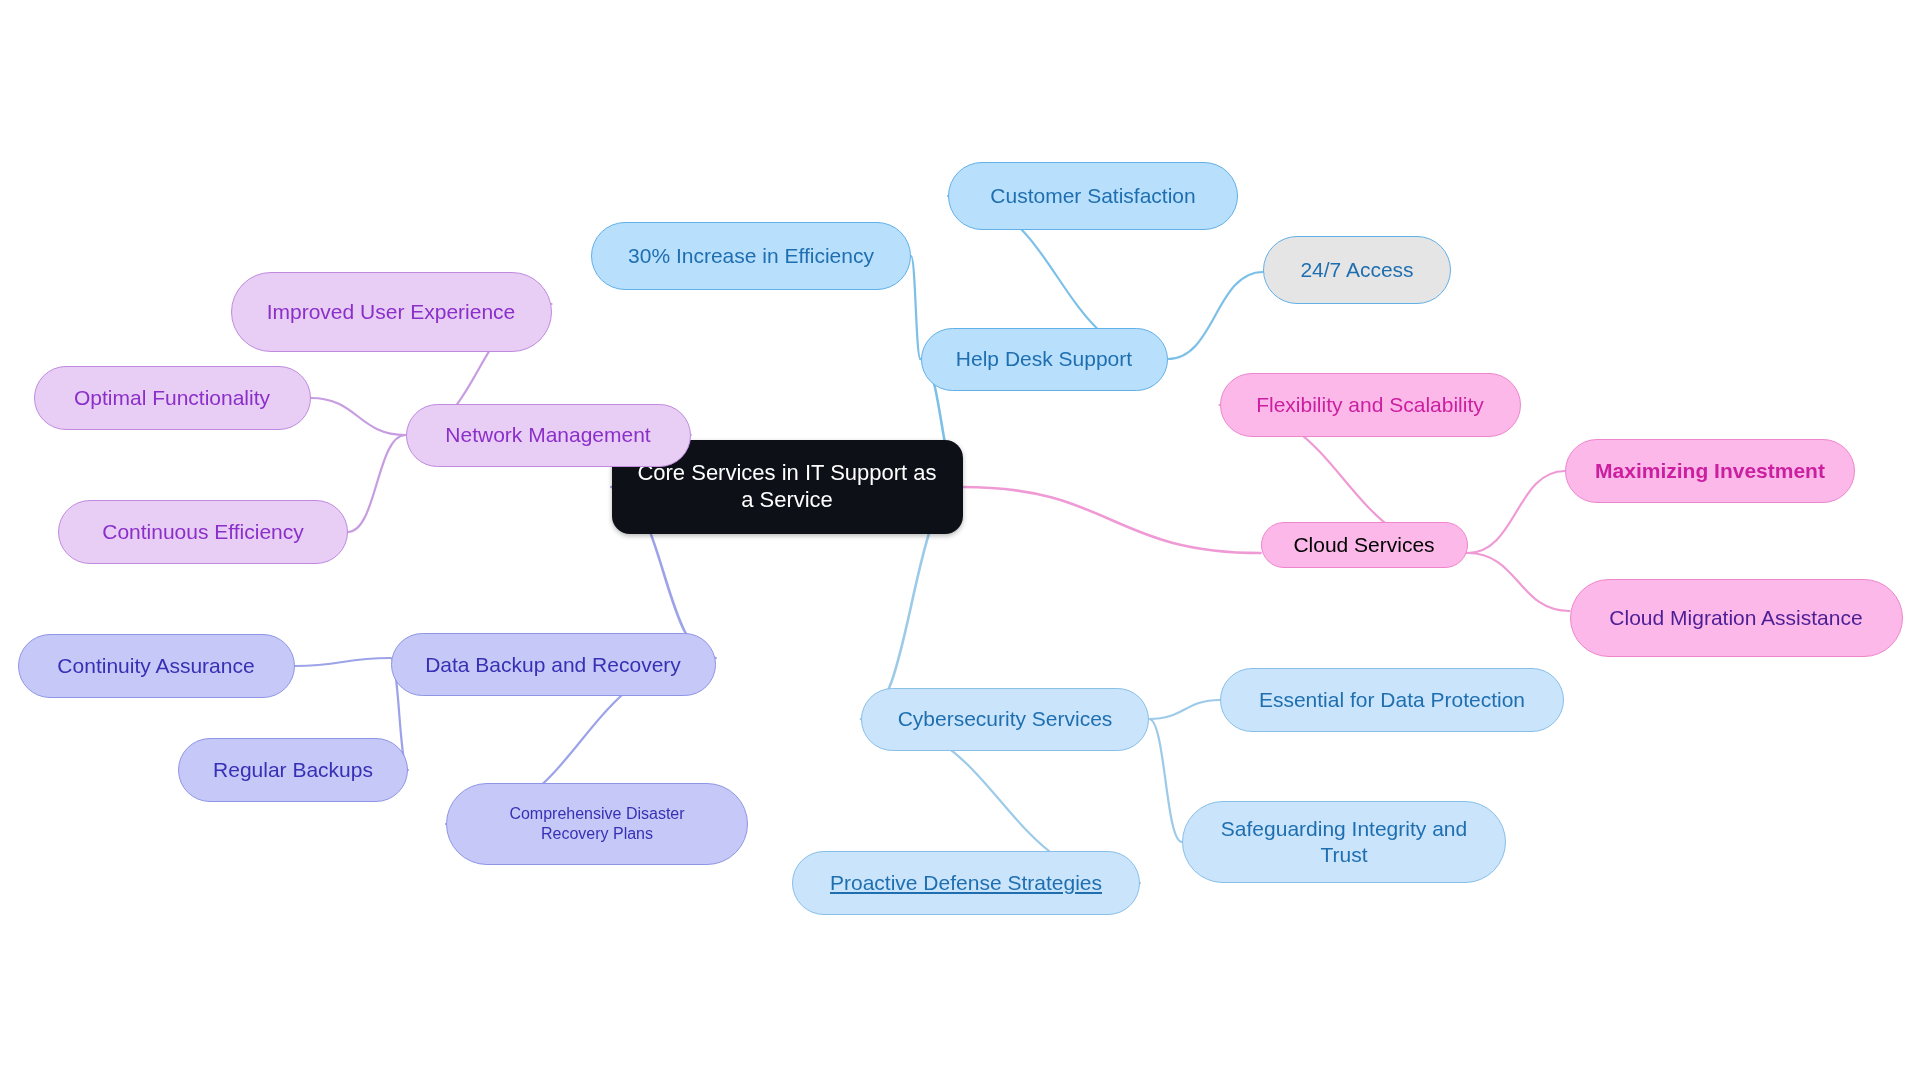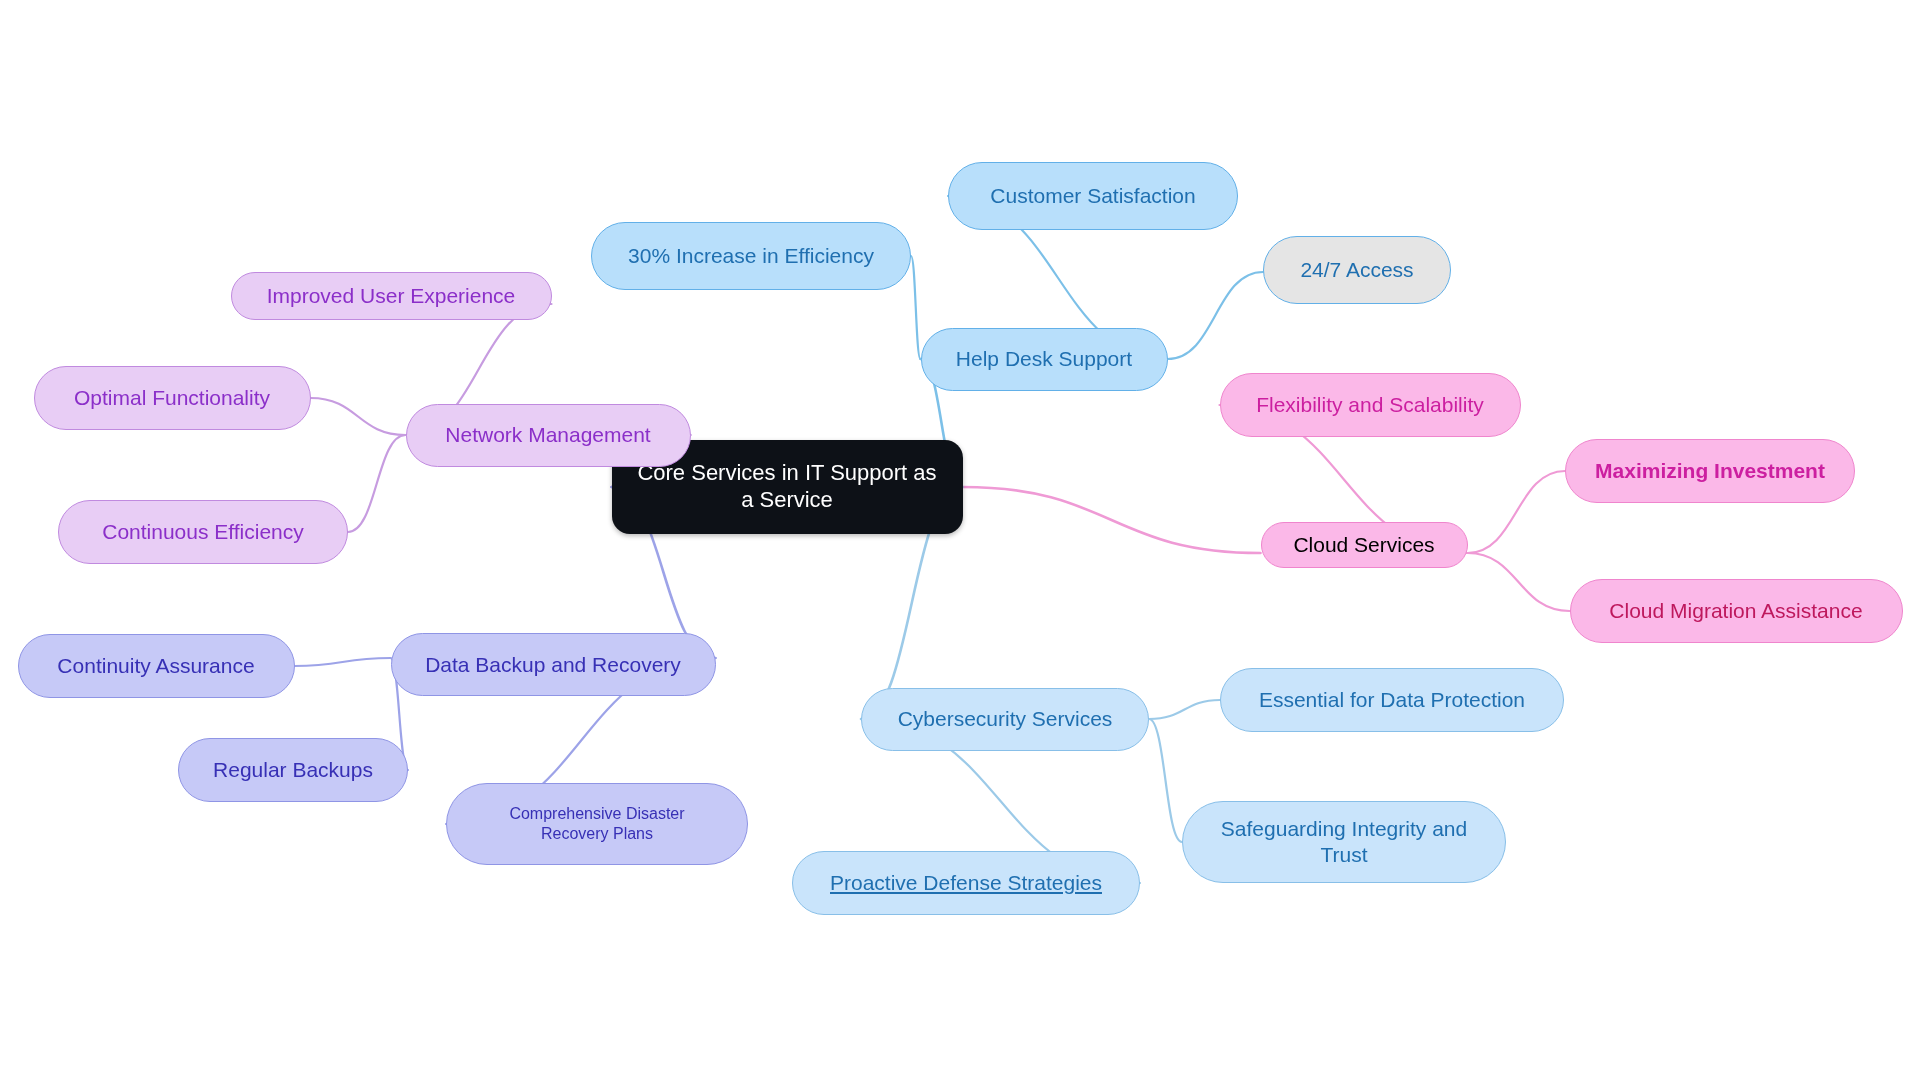--- a/index.html
+++ b/index.html
@@ -77,27 +77,27 @@
       <path d="M 715.5 658 C 580.75 658, 580.75 824, 446 824" fill="none" stroke="#9da3e8" stroke-width="2.2" stroke-linecap="round"></path>
     </svg>
   <div id="nodes">
       <div class="node root" style="left: 611.5px; top: 440px; width: 351px; height: 94px; background: rgb(13, 17, 23); border-color: rgb(13, 17, 23); color: rgb(255, 255, 255); font-size: 22px;"><span class="n-text">Core Services in IT Support as
 a Service</span></div>
       <div class="node" style="left: 920.5px; top: 327.5px; width: 247px; height: 63px; background: rgb(184, 223, 251); border-color: rgb(98, 176, 232); color: rgb(31, 111, 176); font-size: 21px;"><span class="n-text">Help Desk Support</span></div>
       <div class="node" style="left: 948px; top: 162px; width: 290px; height: 68px; background: rgb(184, 223, 251); border-color: rgb(98, 176, 232); color: rgb(31, 111, 176); font-size: 21px;"><span class="n-text">Customer Satisfaction</span></div>
       <div class="node" style="left: 591px; top: 222px; width: 320px; height: 68px; background: rgb(184, 223, 251); border-color: rgb(98, 176, 232); color: rgb(31, 111, 176); font-size: 21px;"><span class="n-text">30% Increase in Efficiency</span></div>
       <div class="node" style="left: 1263px; top: 236px; width: 188px; height: 68px; background: #e5e5e5; border-color: rgb(98, 176, 232); color: rgb(31, 111, 176); font-size: 21px;"><span class="n-text">24/7 Access</span></div>
       <div class="node" style="left: 405.5px; top: 403.5px; width: 285px; height: 63px; background: rgb(232, 205, 245); border-color: rgb(192, 138, 223); color: rgb(139, 47, 201); font-size: 21px;"><span class="n-text">Network Management</span></div>
-      <div class="node" style="left: 230.5px; top: 272px; width: 321px; height: 48px; background: rgb(232, 205, 245); border-color: rgb(192, 138, 223); color: rgb(139, 47, 201); font-size: 21px;"><span class="n-text">Improved User Experience</span></div>
+      <div class="node" style="left: 230.5px; top: 272px; width: 321px; height: 80px; background: rgb(232, 205, 245); border-color: rgb(192, 138, 223); color: rgb(139, 47, 201); font-size: 21px;"><span class="n-text">Improved User Experience</span></div>
       <div class="node" style="left: 33.5px; top: 366px; width: 277px; height: 64px; background: rgb(232, 205, 245); border-color: rgb(192, 138, 223); color: rgb(139, 47, 201); font-size: 21px;"><span class="n-text">Optimal Functionality</span></div>
       <div class="node" style="left: 58px; top: 500px; width: 290px; height: 64px; background: rgb(232, 205, 245); border-color: rgb(192, 138, 223); color: rgb(139, 47, 201); font-size: 21px;"><span class="n-text">Continuous Efficiency</span></div>
       <div class="node" style="left: 1260.5px; top: 521.5px; width: 207px; height: 46px; background: rgb(251, 184, 232); border-color: rgb(239, 133, 205); color: #000000; font-size: 21px;"><span class="n-text">Cloud Services</span></div>
       <div class="node" style="left: 1219.5px; top: 373px; width: 301px; height: 64px; background: rgb(251, 184, 232); border-color: rgb(239, 133, 205); color: rgb(204, 31, 160); font-size: 21px;"><span class="n-text">Flexibility and Scalability</span></div>
       <div class="node" style="left: 1565px; top: 439px; width: 290px; height: 64px; background: rgb(251, 184, 232); border-color: rgb(239, 133, 205); color: rgb(204, 31, 160); font-size: 21px; font-weight: bold;"><span class="n-text">Maximizing Investment</span></div>
-      <div class="node" style="left: 1569.5px; top: 579px; width: 333px; height: 64px; background: rgb(251, 184, 232); border-color: rgb(239, 133, 205); color: #be185d; font-size: 21px;"><span class="n-text">Cloud Migration Assistance</span></div>
+      <div class="node" style="left: 1569.5px; top: 579px; width: 333px; height: 78px; background: rgb(251, 184, 232); border-color: rgb(239, 133, 205); color: #4c1d95; font-size: 21px;"><span class="n-text">Cloud Migration Assistance</span></div>
       <div class="node" style="left: 861px; top: 687.5px; width: 288px; height: 63px; background: rgb(201, 228, 251); border-color: rgb(136, 191, 232); color: rgb(31, 111, 176); font-size: 21px; justify-content: center;"><span class="n-text">Cybersecurity Services</span></div>
       <div class="node" style="left: 1220px; top: 668px; width: 344px; height: 64px; background: rgb(201, 228, 251); border-color: rgb(136, 191, 232); color: rgb(31, 111, 176); font-size: 21px;"><span class="n-text">Essential for Data Protection</span></div>
       <div class="node" style="left: 1182px; top: 801px; width: 324px; height: 82px; background: rgb(201, 228, 251); border-color: rgb(136, 191, 232); color: rgb(31, 111, 176); font-size: 21px;"><span class="n-text">Safeguarding Integrity and
 Trust</span></div>
       <div class="node" style="left: 792px; top: 851px; width: 348px; height: 64px; background: rgb(201, 228, 251); border-color: rgb(136, 191, 232); color: rgb(31, 111, 176); font-size: 21px; text-decoration: underline;"><span class="n-text">Proactive Defense Strategies</span></div>
       <div class="node" style="left: 390.5px; top: 633px; width: 325px; height: 63px; background: rgb(198, 201, 247); border-color: rgb(143, 149, 229); color: rgb(55, 48, 181); font-size: 21px; align-items: center;"><span class="n-text">Data Backup and Recovery</span></div>
       <div class="node" style="left: 17.5px; top: 634px; width: 277px; height: 64px; background: rgb(198, 201, 247); border-color: rgb(143, 149, 229); color: rgb(55, 48, 181); font-size: 21px;"><span class="n-text">Continuity Assurance</span></div>
       <div class="node" style="left: 178px; top: 738px; width: 230px; height: 64px; background: rgb(198, 201, 247); border-color: rgb(143, 149, 229); color: rgb(55, 48, 181); font-size: 21px;"><span class="n-text">Regular Backups</span></div>
       <div class="node" style="left: 446px; top: 783px; width: 302px; height: 82px; background: rgb(198, 201, 247); border-color: rgb(143, 149, 229); color: rgb(55, 48, 181); font-size: 16px;"><span class="n-text">Comprehensive Disaster
 Recovery Plans</span></div>

